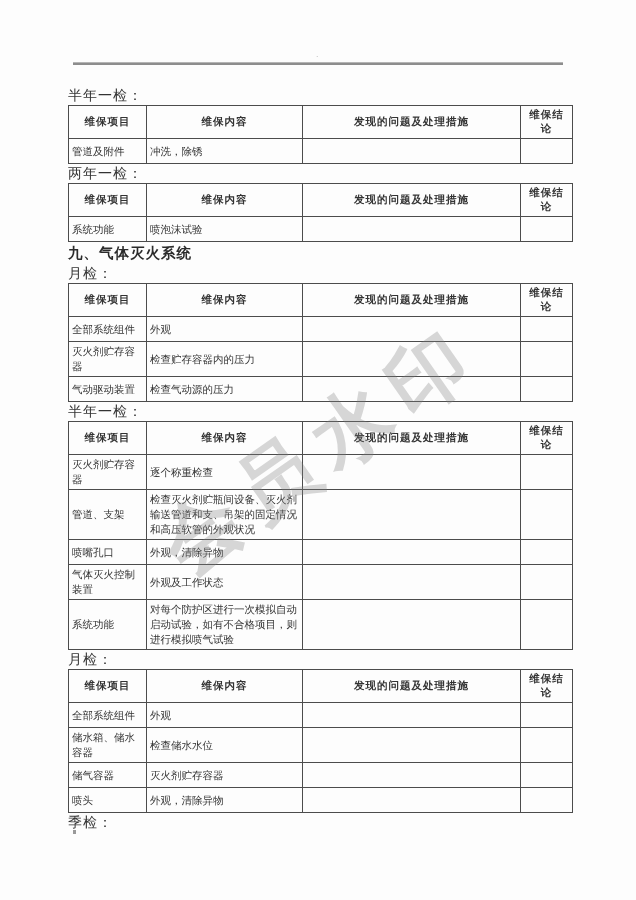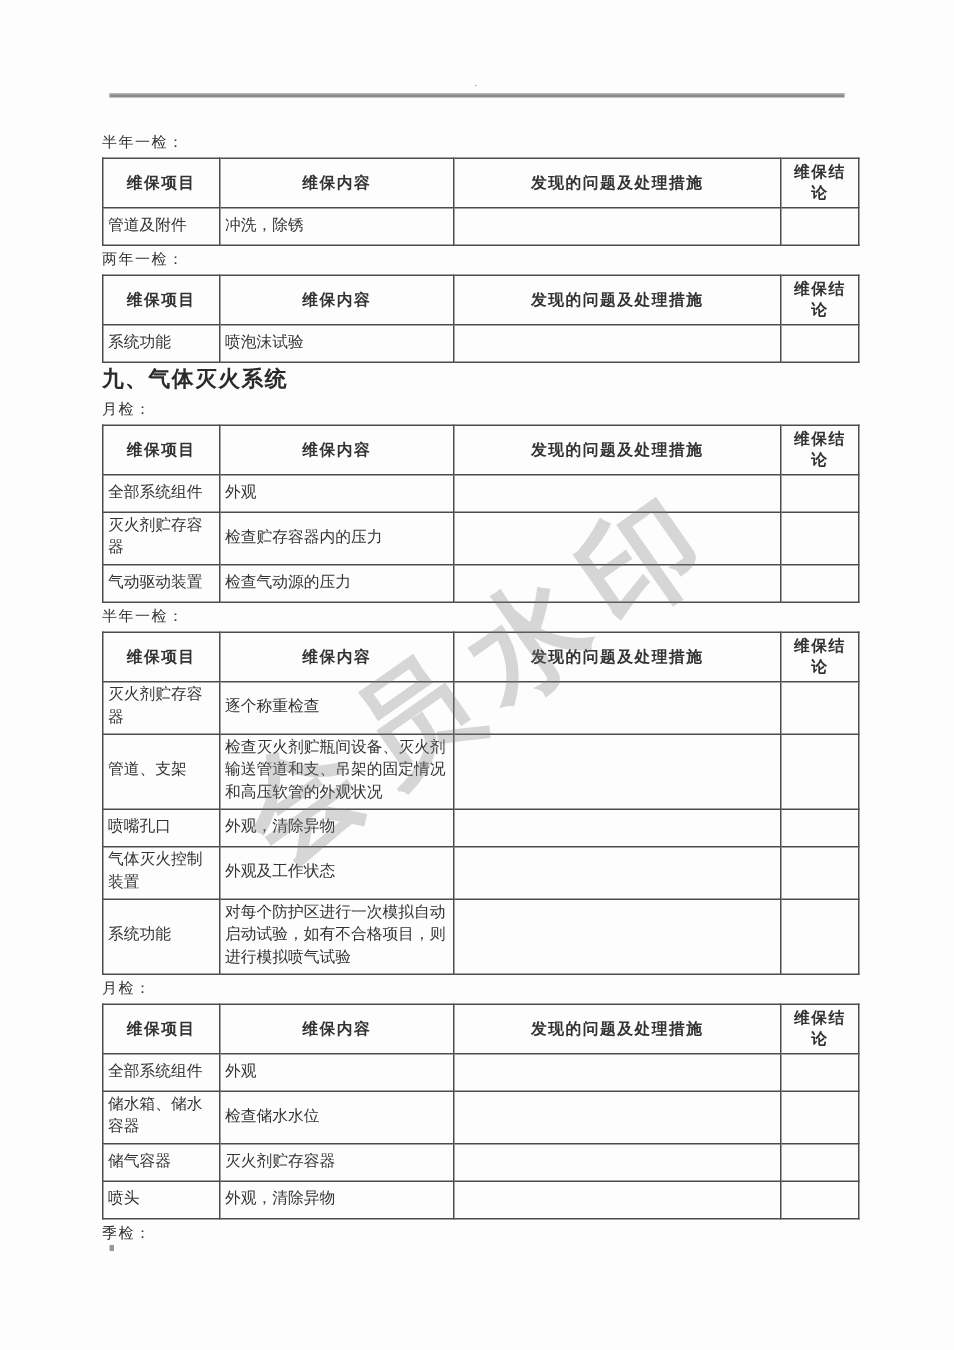--- a/index.html
+++ b/index.html
@@ -24,21 +24,21 @@
     font-size: 7px; color: #8a8a8a; line-height: 7px;
   }
   .bottom-dot {
     position: absolute; left: 73px; top: 830px;
     width: 3px; height: 4px; background: #9a9a9a;
   }
 
   .content { position: absolute; left: 68px; top: 86px; width: 504px; }
 
   .cycle-label {
-    font-size: 10px; line-height: 15px;
+    font-size: 14px; line-height: 15px;
     margin: 2px 0 2px 0;
     letter-spacing: 1px;
     color: #333;
   }
   .doc-title {
     font-size: 14.5px; font-weight: bold;
     text-align: left;
     line-height: 19px;
     margin: 2px 0 3px 0;
     letter-spacing: 1px;
@@ -62,21 +62,20 @@
   table.maint th {
     font-weight: bold;
     text-align: center;
     height: 17px;
     letter-spacing: 1px;
   }
   table.maint td {
     line-height: 15px;
     height: 20px;
     text-align: left;
-    font-family: Liberation Mono, monospace;
   }
   table.maint td.center { text-align: left; }
 
   .watermark {
     position: absolute;
     left: 60px; top: 395px;
     width: 520px; height: 110px;
     display: flex; align-items: center; justify-content: center;
     transform: rotate(-35deg);
     font-size: 78px; font-weight: bold;

